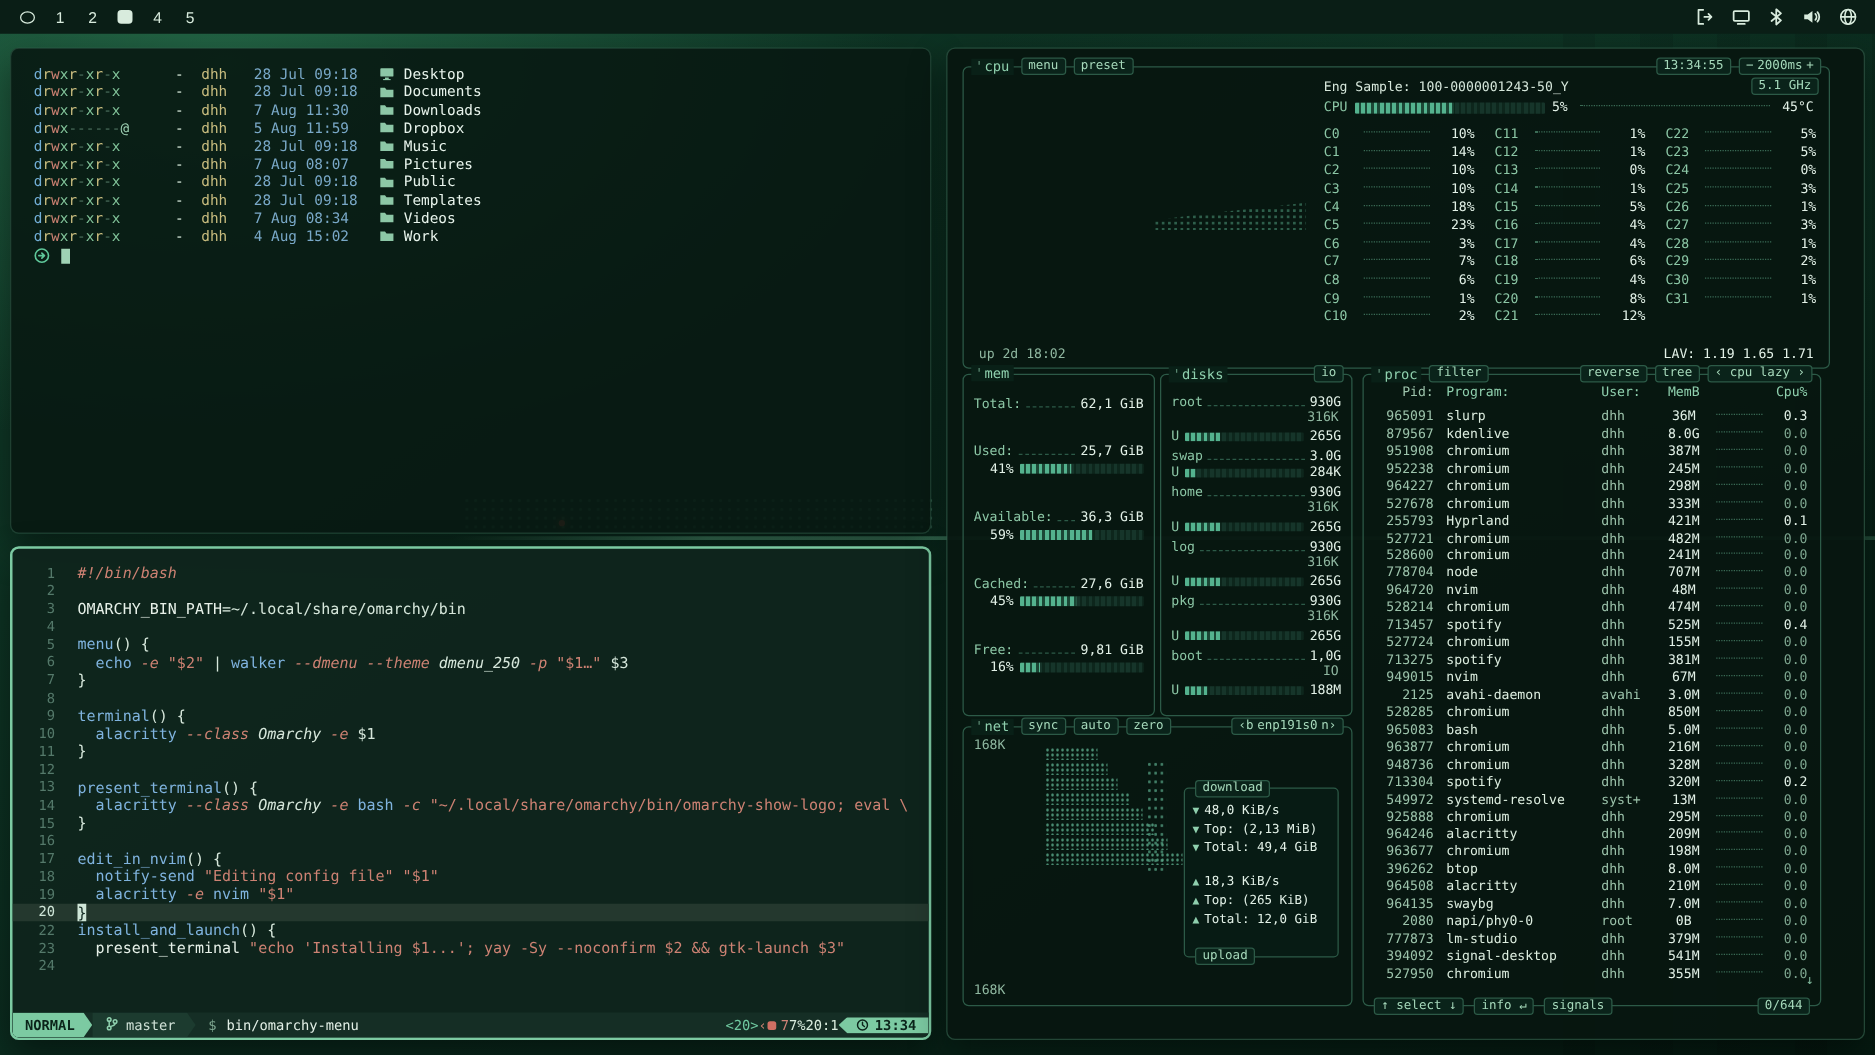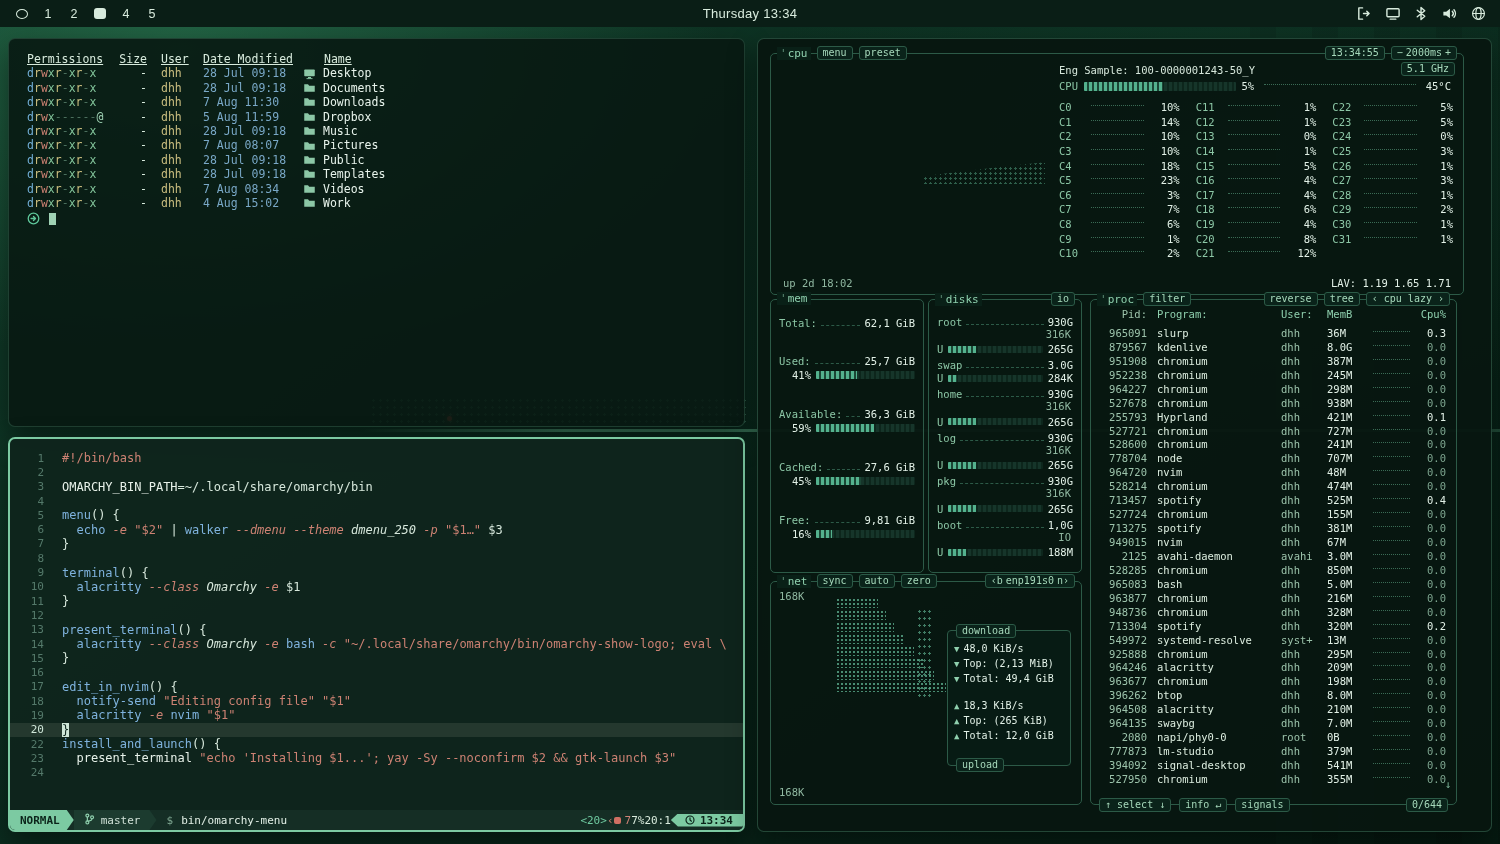--- a/index.html
+++ b/index.html
@@ -46,21 +46,21 @@
   .fico{color:#8cc7a6;display:inline-flex}
   .cursor-block{display:inline-block;width:7px;height:12px;background:#9fd2b4;margin-left:2px}
   
   .nvim{left:8px;top:437px;width:737px;height:395px;border:2px solid #7ccaa2;background:rgba(15,36,28,.96);
     display:flex;flex-direction:column;padding-top:12px;overflow:hidden}
   .ed-lines{flex:1;overflow:hidden;font-size:12px}
   .ed-line{display:flex;height:14.3px;white-space:pre;align-items:center}
   .ed-num{width:52px;text-align:right;padding-right:18px;color:#54796a;flex:none;font-size:11px}
   .cur-line{background:#24382e}
   .cur-line .ed-num{color:#cfe6d8}
-  .tok-cmt{color:#cd8273;}
+  .tok-cmt{color:#cd8273;font-style:italic}
   .tok-str{color:#cd8273}
   .tok-flag{color:#cd8273;font-style:italic}
   .tok-cmd,.tok-fn{color:#7fb3de}
   .tok-var{color:#e7f1e9}
   .tok-txt{color:#d6e7db}
   .tok-itl{color:#d6e7db;font-style:italic}
   .tok-cur{background:#cfe6d8;color:#112921}
   .statusline{height:20px;background:#152e25;display:flex;align-items:center;font-size:11px;gap:0;flex:none}
   .sl-mode{background:#7ccaa2;color:#0b241a;font-weight:bold;padding:0 14px 0 10px;height:100%;display:flex;align-items:center;
     clip-path:polygon(0 0,calc(100% - 7px) 0,100% 50%,calc(100% - 7px) 100%,0 100%)}
@@ -135,21 +135,21 @@
   .net-row .bval{font-size:10px}
   
   .proc-box{left:332px;top:260px;width:367px;height:506px}
   .proc-head{position:absolute;left:8px;right:10px;top:8px;display:flex;align-items:center;color:#8fd0ae}
   .proc-rows{position:absolute;left:8px;right:10px;top:26px;bottom:12px;overflow:hidden}
   .proc-row{display:flex;align-items:center;height:13.95px}
   .pp{white-space:nowrap;overflow:hidden}
   .pid{width:48px;text-align:right;color:#9cc3ab;flex:none}
   .prog{width:134px;padding-left:10px;color:#dcEDdf;color:#dceddf;flex:none}
   .puser{width:46px;color:#9cc3ab;flex:none}
-  .pmem{width:40px;text-align:left;color:#e2f1e7;flex:none}
+  .pmem{width:40px;text-align:center;color:#e2f1e7;flex:none}
   .plead{margin:0 6px 3px}
   .pcpu{width:30px;text-align:right;color:#e2f1e7;flex:none}
   .pcpu.dim,.dimtxt{color:#7da58f}
   .proc-foot{position:absolute;bottom:-8px;left:8px;right:8px;display:flex;align-items:center;gap:8px}
   .scroll-arrow{position:absolute;right:5px;bottom:14px;color:#7fb79b}
   svg{stroke-linecap:round;stroke-linejoin:round}
 </style>
 </head>
 <body>
 
@@ -161,21 +161,20 @@
 
 <div class="topbar">
   <div class="ws-wrap">
       <span class="ws ws-circle"></span>
       <span class="ws ws-num">1</span>
       <span class="ws ws-num">2</span>
       <span class="ws ws-active"></span>
       <span class="ws ws-num">4</span>
       <span class="ws ws-num">5</span>
     </div>
-  <div class="bar-clock">Thursday 13:34</div>
   <div class="tray">
     <span>
       <svg width="15" height="15" viewBox="0 0 16 16" fill="none" stroke="#d8ebdd" stroke-width="1.5">
         <path d="M7 2H3v12h4"></path>
           <path d="M8 8h6M11.5 5.5 14 8l-2.5 2.5"></path>
       </svg>
     </span>
     <span>
       <svg width="16" height="15" viewBox="0 0 16 16" fill="none" stroke="#d8ebdd" stroke-width="1.5">
         <rect x="1.5" y="3" width="13" height="8.5" rx="1"></rect>
@@ -197,27 +196,20 @@
       <svg width="15" height="15" viewBox="0 0 16 16" fill="none" stroke="#d8ebdd" stroke-width="1.3">
         <circle cx="8" cy="8" r="6.3"></circle>
           <ellipse cx="8" cy="8" rx="2.8" ry="6.3"></ellipse>
           <path d="M1.7 8h12.6"></path>
       </svg>
     </span>
   </div>
 </div>
 
 <div class="window ls-term">
-  <div class="ls-head">
-    <span class="hc-perm">Permissions</span>
-    <span class="hc-size">Size</span>
-    <span class="hc-user">User</span>
-    <span class="hc-date">Date Modified</span>
-    <span class="hc-name">Name</span>
-  </div>
   <div>
       <div class="ls-row"><span class="lc perm"><span style="color: rgb(114, 174, 214);">d</span><span style="color: rgb(201, 189, 127);">r</span><span style="color: rgb(205, 130, 115);">w</span><span style="color: rgb(130, 196, 154);">x</span><span style="color: rgb(201, 189, 127);">r</span><span style="color: rgb(75, 111, 93);">-</span><span style="color: rgb(130, 196, 154);">x</span><span style="color: rgb(201, 189, 127);">r</span><span style="color: rgb(75, 111, 93);">-</span><span style="color: rgb(130, 196, 154);">x</span></span><span class="lc size">-</span><span class="lc user">dhh</span><span class="lc date">28 Jul 09:18</span><span class="lc name"><span class="fico"><svg width="13" height="12" viewBox="0 0 16 16">
               <rect x="1" y="2" width="14" height="9" rx="1" fill="currentColor"></rect>
               <rect x="6" y="12" width="4" height="1.6" fill="currentColor"></rect>
               <rect x="4" y="13.6" width="8" height="1.2" fill="currentColor"></rect>
             </svg></span><span>Desktop</span></span></div>
       <div class="ls-row"><span class="lc perm"><span style="color: rgb(114, 174, 214);">d</span><span style="color: rgb(201, 189, 127);">r</span><span style="color: rgb(205, 130, 115);">w</span><span style="color: rgb(130, 196, 154);">x</span><span style="color: rgb(201, 189, 127);">r</span><span style="color: rgb(75, 111, 93);">-</span><span style="color: rgb(130, 196, 154);">x</span><span style="color: rgb(201, 189, 127);">r</span><span style="color: rgb(75, 111, 93);">-</span><span style="color: rgb(130, 196, 154);">x</span></span><span class="lc size">-</span><span class="lc user">dhh</span><span class="lc date">28 Jul 09:18</span><span class="lc name"><span class="fico"><svg width="13" height="12" viewBox="0 0 16 16">
               <path d="M1 3h5l1.6 2H15v8H1z" fill="currentColor"></path>
             </svg></span><span>Documents</span></span></div>
       <div class="ls-row"><span class="lc perm"><span style="color: rgb(114, 174, 214);">d</span><span style="color: rgb(201, 189, 127);">r</span><span style="color: rgb(205, 130, 115);">w</span><span style="color: rgb(130, 196, 154);">x</span><span style="color: rgb(201, 189, 127);">r</span><span style="color: rgb(75, 111, 93);">-</span><span style="color: rgb(130, 196, 154);">x</span><span style="color: rgb(201, 189, 127);">r</span><span style="color: rgb(75, 111, 93);">-</span><span style="color: rgb(130, 196, 154);">x</span></span><span class="lc size">-</span><span class="lc user">dhh</span><span class="lc date">7 Aug 11:30</span><span class="lc name"><span class="fico"><svg width="13" height="12" viewBox="0 0 16 16">
@@ -797,37 +789,37 @@
           <span class="pp prog">chromium</span>
           <span class="pp puser">dhh</span>
           <span class="pp pmem">298M</span>
           <span class="leader plead"></span>
           <span class="pp pcpu dim">0.0</span>
         </div>
         <div class="proc-row">
           <span class="pp pid">527678</span>
           <span class="pp prog">chromium</span>
           <span class="pp puser">dhh</span>
-          <span class="pp pmem">938M</span>
+          <span class="pp pmem">333M</span>
           <span class="leader plead"></span>
           <span class="pp pcpu dim">0.0</span>
         </div>
         <div class="proc-row">
           <span class="pp pid">255793</span>
           <span class="pp prog">Hyprland</span>
           <span class="pp puser">dhh</span>
           <span class="pp pmem">421M</span>
           <span class="leader plead"></span>
           <span class="pp pcpu">0.1</span>
         </div>
         <div class="proc-row">
           <span class="pp pid">527721</span>
           <span class="pp prog">chromium</span>
           <span class="pp puser">dhh</span>
-          <span class="pp pmem">727M</span>
+          <span class="pp pmem">482M</span>
           <span class="leader plead"></span>
           <span class="pp pcpu dim">0.0</span>
         </div>
         <div class="proc-row">
           <span class="pp pid">528600</span>
           <span class="pp prog">chromium</span>
           <span class="pp puser">dhh</span>
           <span class="pp pmem">241M</span>
           <span class="leader plead"></span>
           <span class="pp pcpu dim">0.0</span>

